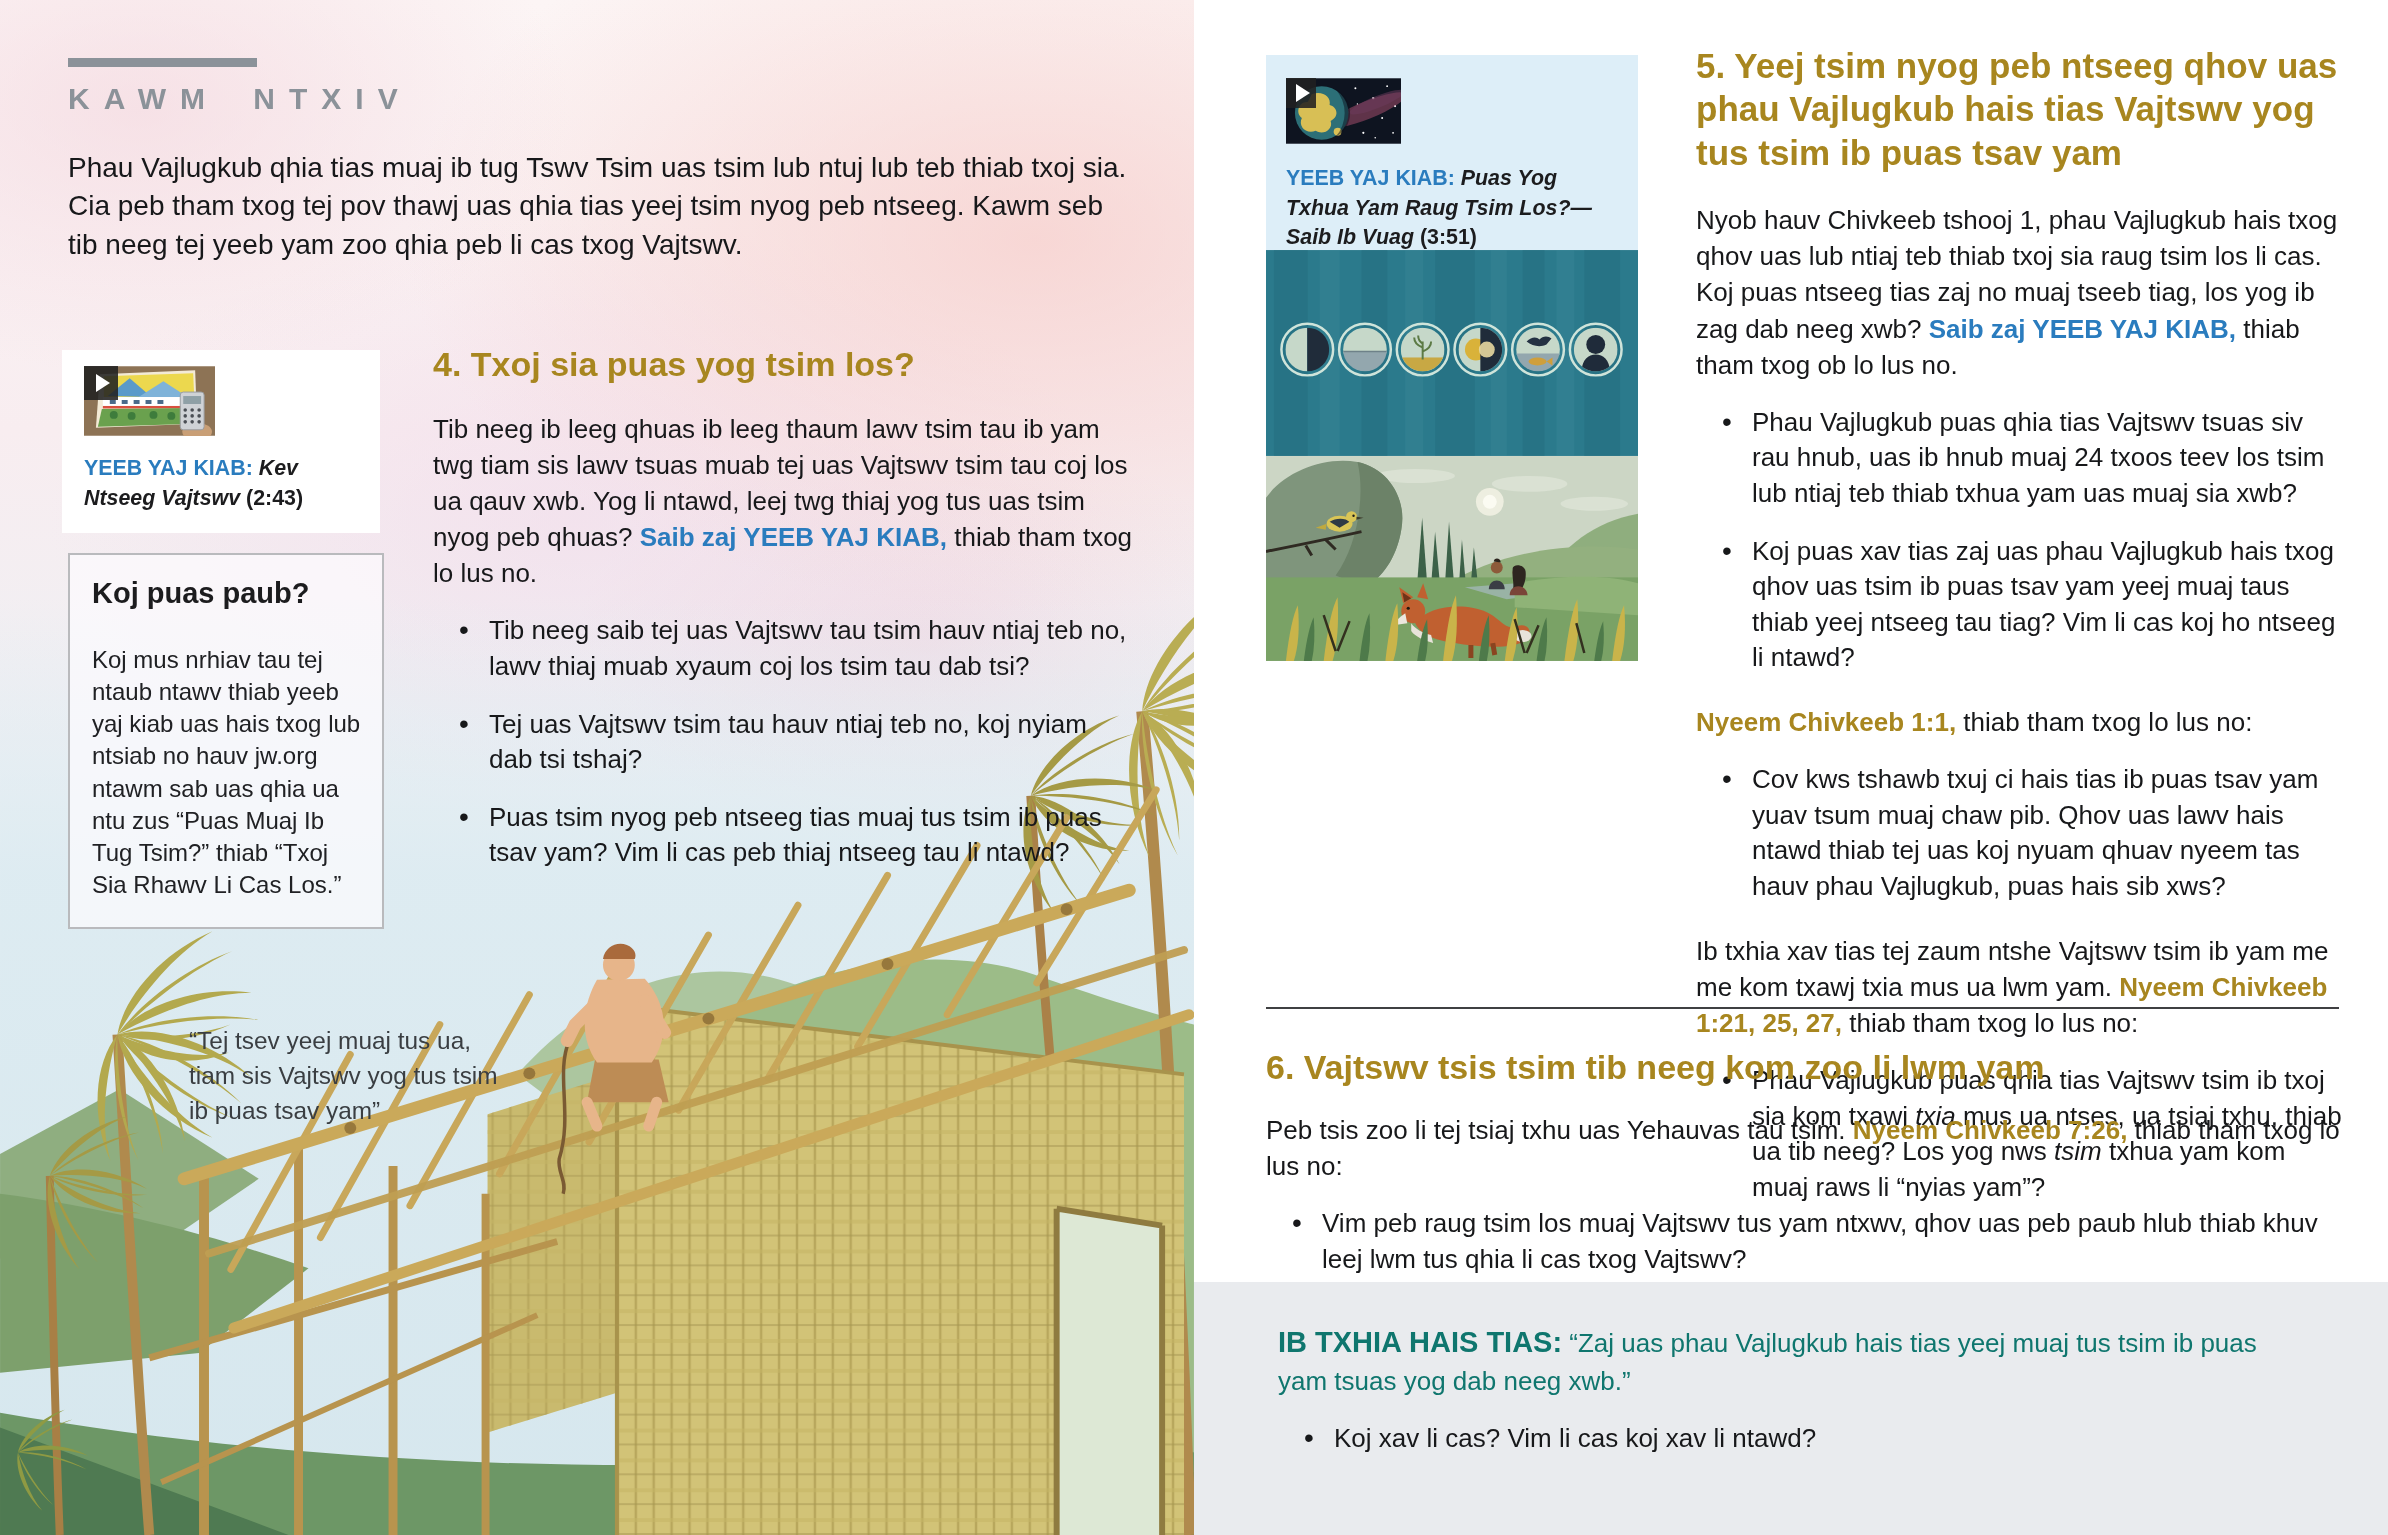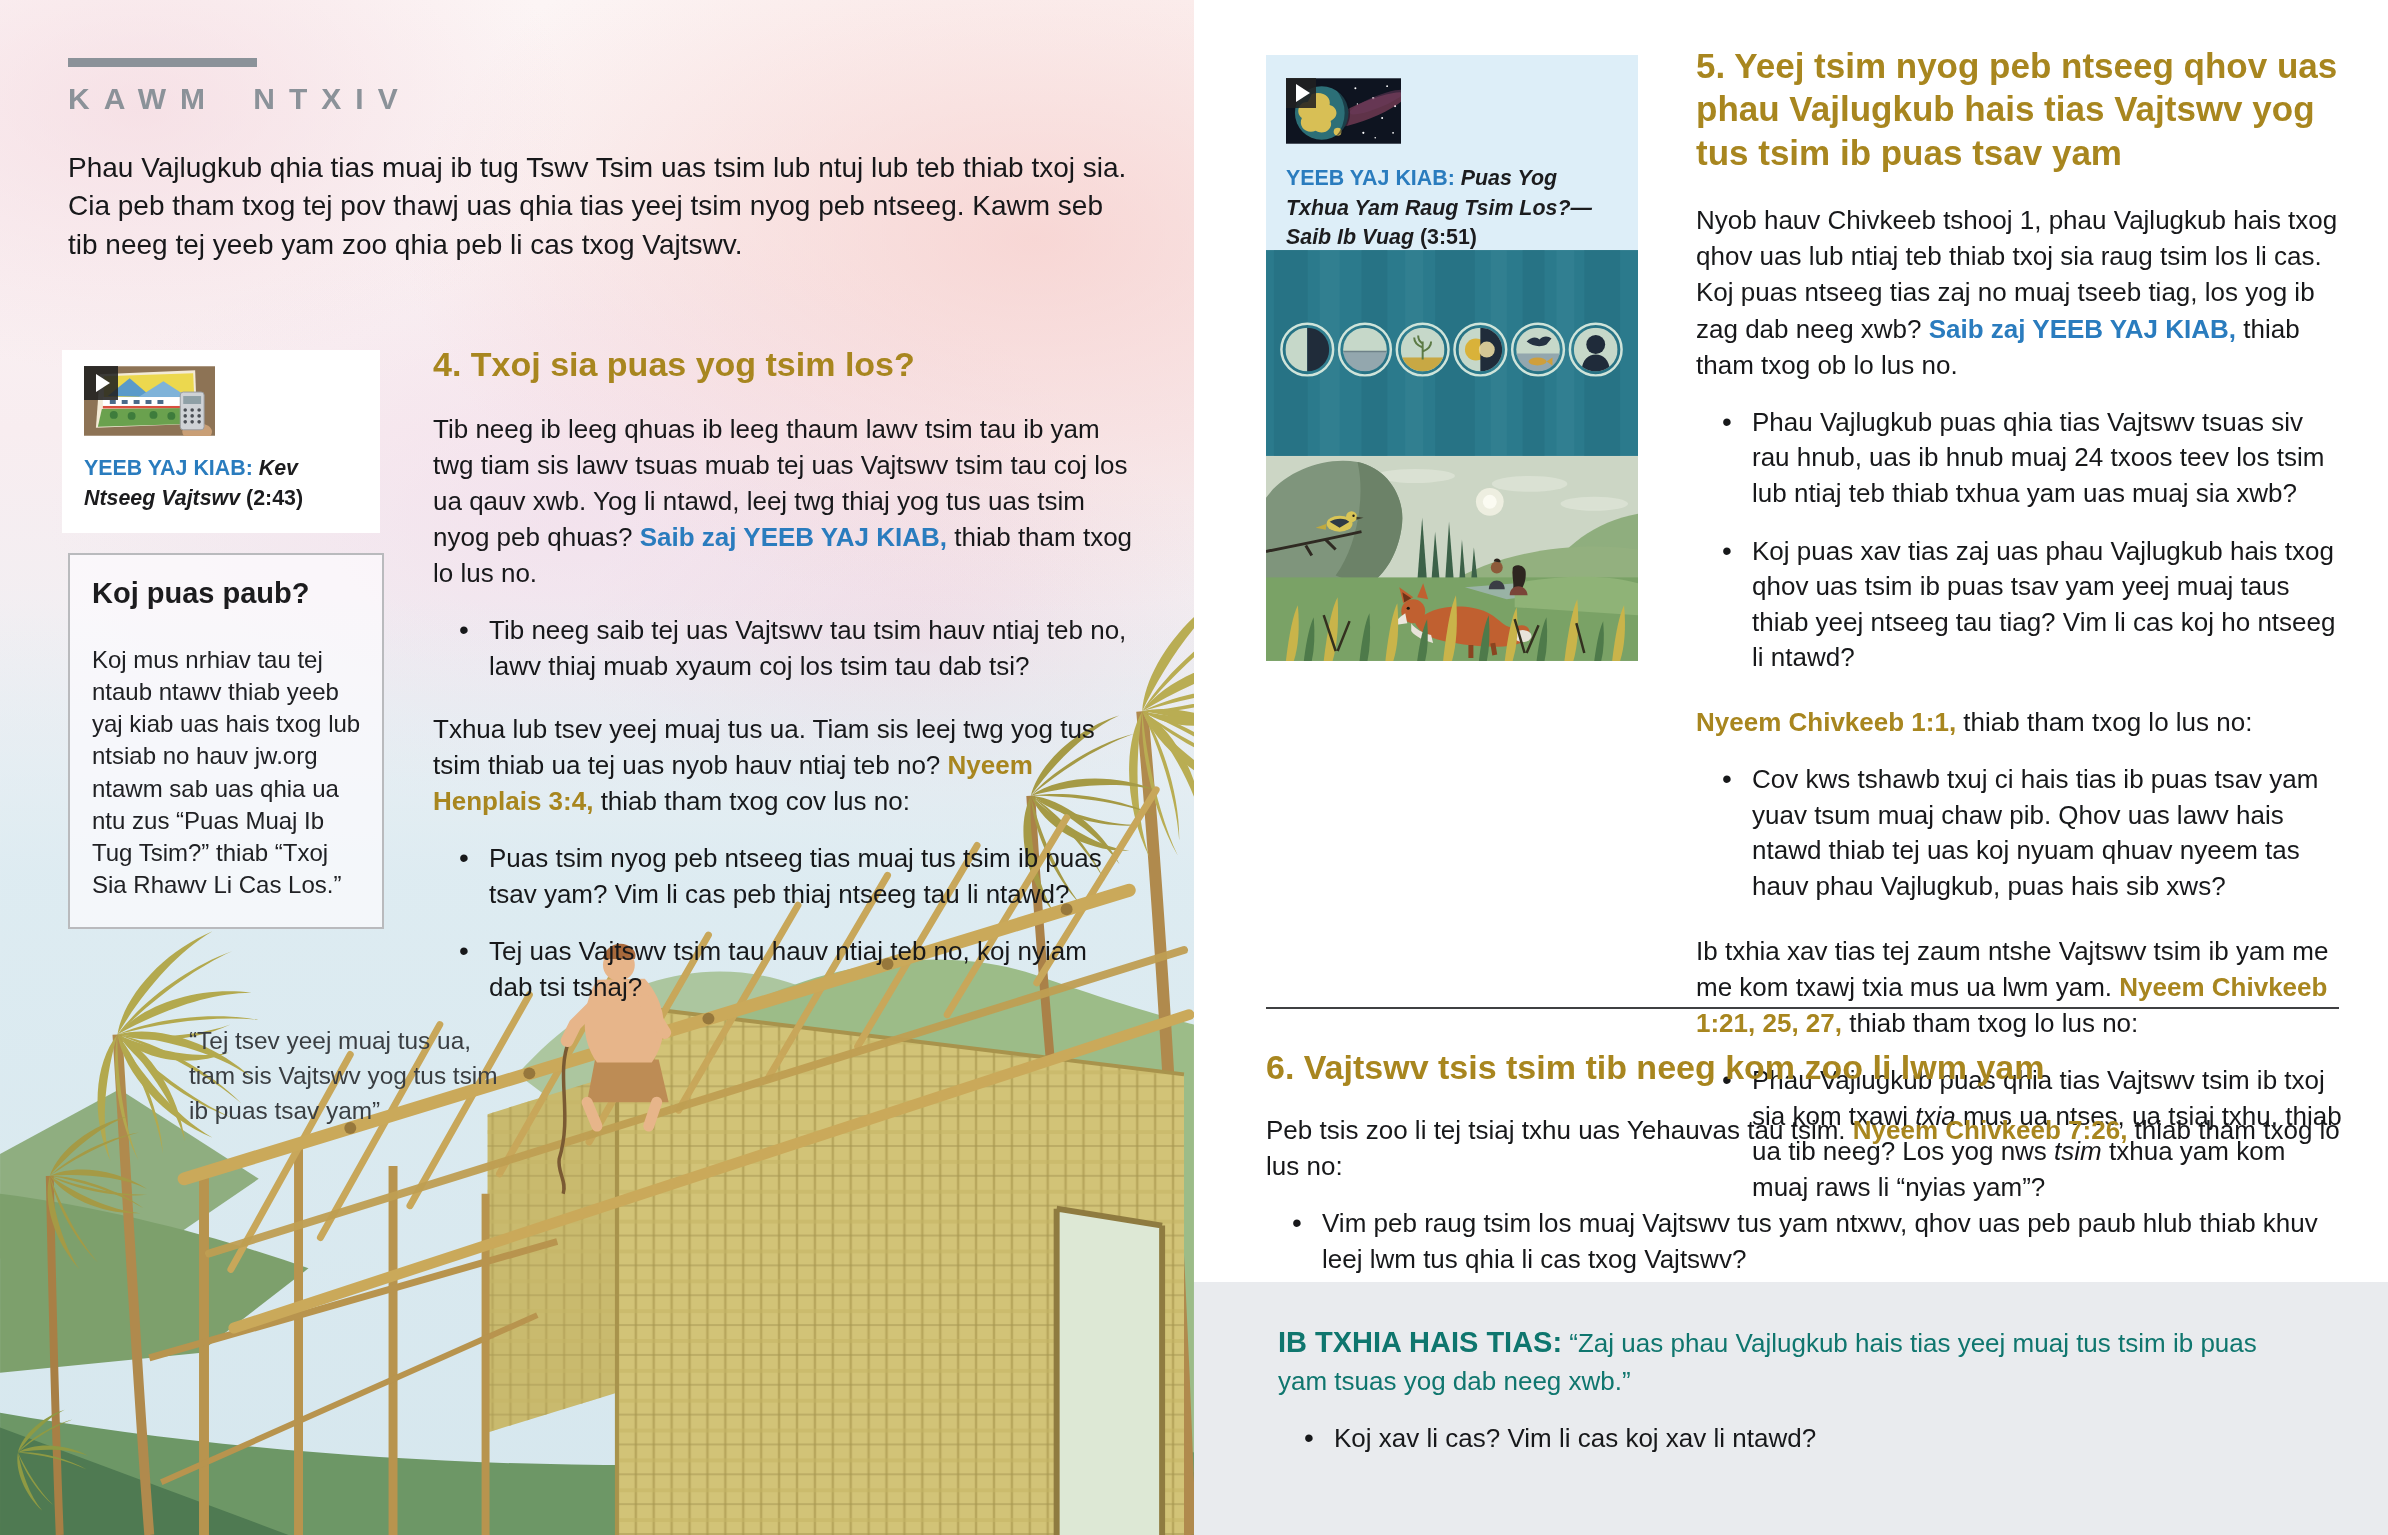--- a/index.html
+++ b/index.html
@@ -290,23 +290,22 @@
 
   <div class="know-box abs">
     <div class="know-box-title">Koj puas paub?</div>
     <div class="know-box-body">Koj mus nrhiav tau tej ntaub ntawv thiab yeeb yaj kiab uas hais txog lub ntsiab no hauv jw.org ntawm sab uas qhia ua ntu zus “Puas Muaj Ib Tug Tsim?” thiab “Txoj Sia Rhawv Li Cas Los.”</div>
   </div>
 
   <div class="sec4 abs">
     <h2 class="gold">4. Txoj sia puas yog tsim los?</h2>
     <p class="body-p"><span>Tib neeg ib leeg qhuas ib leeg thaum lawv tsim tau ib yam twg tiam sis lawv tsuas muab tej uas Vajtswv tsim tau coj los ua qauv xwb. Yog li ntawd, leej twg thiaj yog tus uas tsim nyog peb qhuas? </span><span class="link-blue">Saib zaj YEEB YAJ KIAB,</span><span> thiab tham txog lo lus no.</span></p>
     <div class="bullet">Tib neeg saib tej uas Vajtswv tau tsim hauv ntiaj teb no, lawv thiaj muab xyaum coj los tsim tau dab tsi?</div>
-    <p class="body-p"><span>Txhua lub tsev yeej muaj tus ua. Tiam sis leej twg yog tus tsim thiab ua tej uas nyob hauv ntiaj teb no? </span><span class="ref-gold">Nyeem Henplais 3:4,</span><span> thiab tham txog cov lus no:</span></p>
+    <div class="bullet">Tej uas Vajtswv tsim tau hauv ntiaj teb no, koj nyiam dab tsi tshaj?</div>
     <div class="bullet">Puas tsim nyog peb ntseeg tias muaj tus tsim ib puas tsav yam? Vim li cas peb thiaj ntseeg tau li ntawd?</div>
-    <div class="bullet">Tej uas Vajtswv tsim tau hauv ntiaj teb no, koj nyiam dab tsi tshaj?</div>
   </div>
 
   <div class="photo-quote abs">“Tej tsev yeej muaj tus ua, tiam sis Vajtswv yog tus tsim ib puas tsav yam”</div>
 </div>
 
 <div id="right-page" class="abs">
 
   <div class="media-card abs">
     <div class="media-card-header">
       <span class="thumb" style="width:115px">

